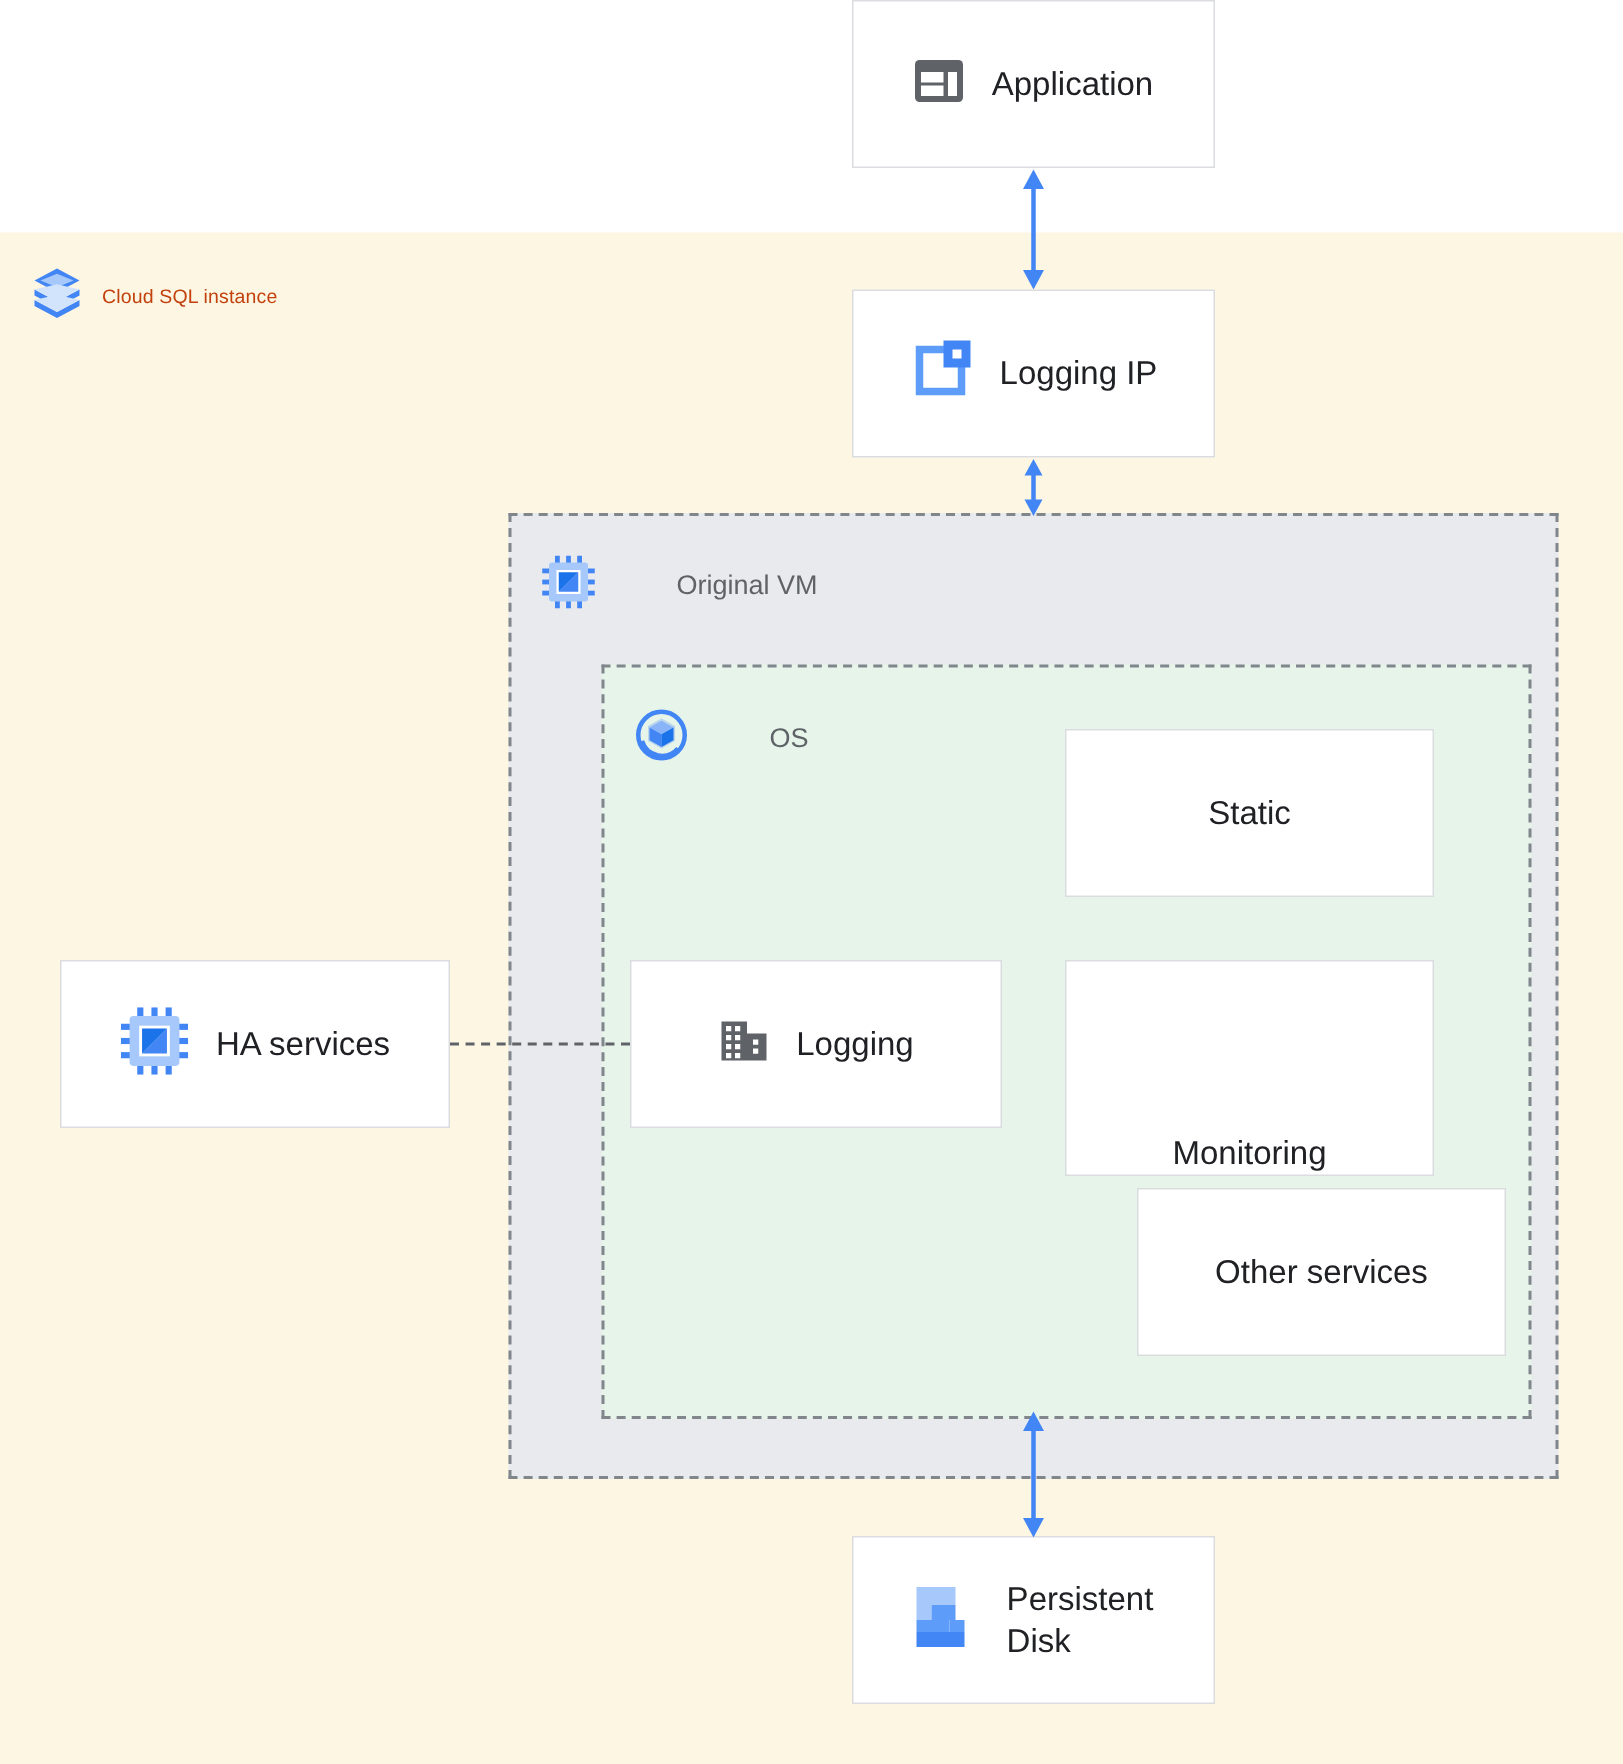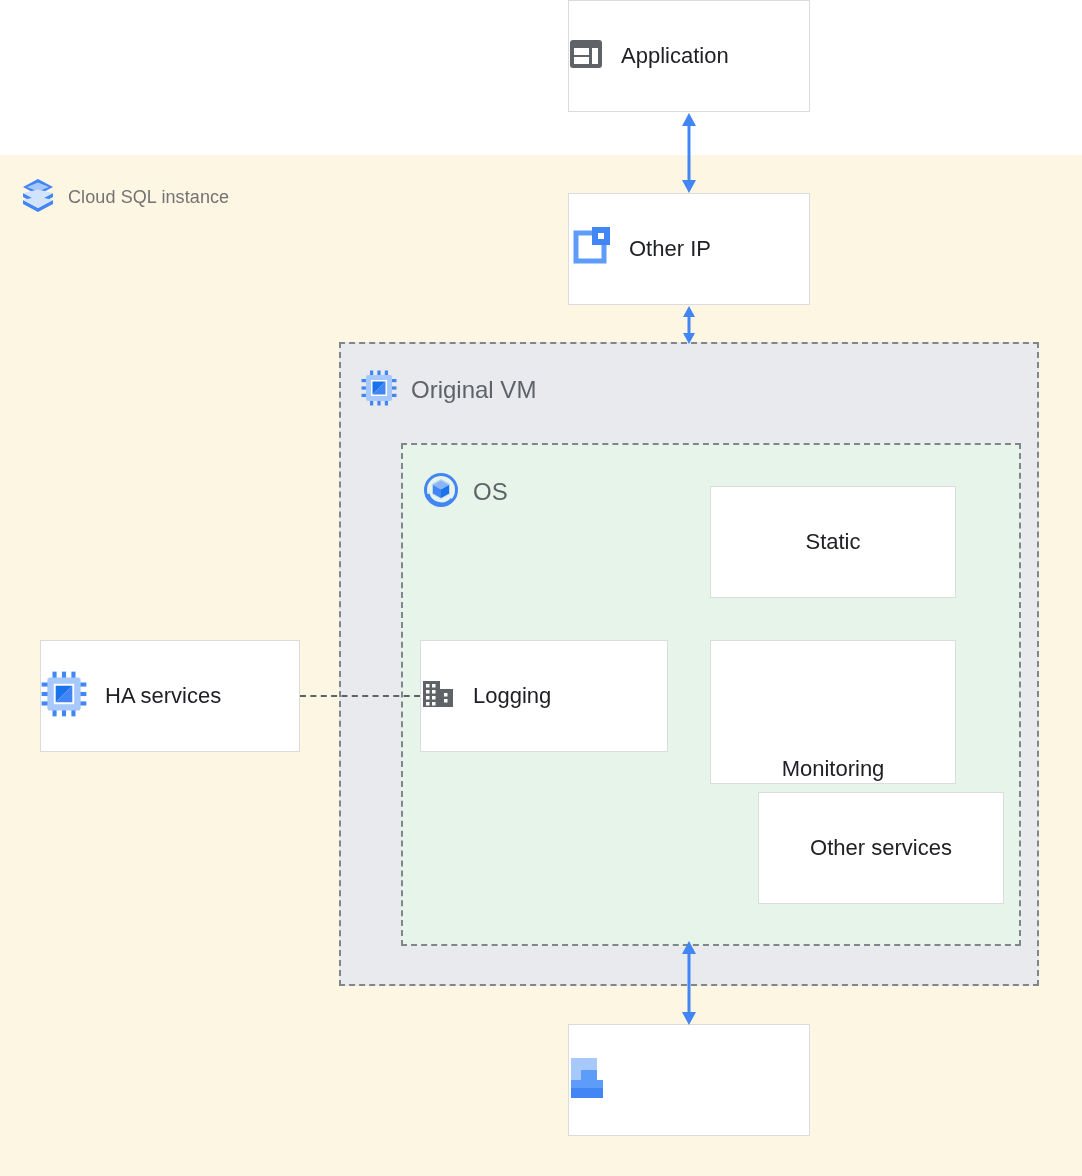--- a/index.html
+++ b/index.html
@@ -25,33 +25,34 @@
 
   .band-header {
     position: absolute;
     left: 22px;
     top: 23px;
     display: flex;
     align-items: center;
     gap: 14px;
   }
   .band-header .label {
-    font-size: 18px;
-    color: #737373;
+    font-size: 13px;
+    color: #c2410c;
     letter-spacing: 0.1px;
     white-space: nowrap;
   }
 
   
   .node {
     position: absolute;
     background: #ffffff;
     border: 1px solid #dadce0;
     display: flex;
     align-items: center;
+    justify-content: center;
     gap: 18px;
   }
   .node .label {
     font-size: 22px;
     color: #202124;
     line-height: 1.28;
     white-space: pre-line;
   }
   .node.center-text { justify-content: center; }
 
@@ -63,23 +64,24 @@
   .group.vm { background: #e8eaed; }
   .group.os { background: #e6f4ea; }
 
   .group-header {
     position: absolute;
     display: flex;
     align-items: center;
     gap: 14px;
   }
   .group-header .label {
-    font-size: 24px;
+    font-size: 18px;
     color: #5f6368;
     white-space: nowrap;
+    margin-left: 40px;
   }
 
   
   .conn { position: absolute; }
   .dashed-line {
     position: absolute;
     border-top: 2px dashed #5f6368;
   }
 
   
@@ -161,21 +163,21 @@
 </div>
 
 <div class="node" style="left:568px; top:193px; width:242px; height:112px;">
   <span class="icon">
     <svg width="42" height="42" viewBox="0 0 42 42">
       <path d="M7 7 L21 7 M7 7 L7 35 L35 35 L35 21" fill="none" stroke="#5d9cf8" stroke-width="5" stroke-linecap="square"></path>
       <rect x="23" y="1" width="18" height="18" fill="#4285f4"></rect>
       <rect x="29" y="7" width="6" height="6" fill="#ffffff"></rect>
     </svg>
   </span>
-  <span class="label">Other IP</span>
+  <span class="label">Logging IP</span>
 </div>
 
 <div class="node" style="left:40px; top:640px; width:260px; height:112px;">
   <span class="icon">
     <svg width="46" height="46" viewBox="0 0 36 36">
       <g fill="#4285f4">
         <rect x="9" y="0.5" width="3.2" height="5"></rect>
         <rect x="16.4" y="0.5" width="3.2" height="5"></rect>
         <rect x="23.8" y="0.5" width="3.2" height="5"></rect>
         <rect x="9" y="30.5" width="3.2" height="5"></rect>
@@ -235,20 +237,22 @@
   <span class="icon">
     <svg width="40" height="44" viewBox="0 0 40 44">
       <rect x="2" y="2" width="26" height="12" fill="#a6c8fa"></rect>
       <rect x="2" y="14" width="10" height="10" fill="#a6c8fa"></rect>
       <rect x="12" y="14" width="16" height="10" fill="#5d9cf8"></rect>
       <rect x="2" y="24" width="22" height="8" fill="#5d9cf8"></rect>
       <rect x="24" y="24" width="10" height="8" fill="#5d9cf8"></rect>
       <rect x="2" y="32" width="32" height="10" fill="#4285f4"></rect>
     </svg>
   </span>
+  <span class="label">Persistent
+Disk</span>
 </div>
 
 <svg class="conn" style="left:673px; top:112px;" width="32" height="82">
   <line x1="16" y1="12" x2="16" y2="70" stroke="#4285f4" stroke-width="3"></line>
   <polygon points="16,1 23,14 9,14" fill="#4285f4"></polygon>
   <polygon points="16,81 23,68 9,68" fill="#4285f4"></polygon>
 </svg>
 
 <svg class="conn" style="left:673px; top:305px;" width="32" height="40">
   <line x1="16" y1="10" x2="16" y2="30" stroke="#4285f4" stroke-width="3"></line>

